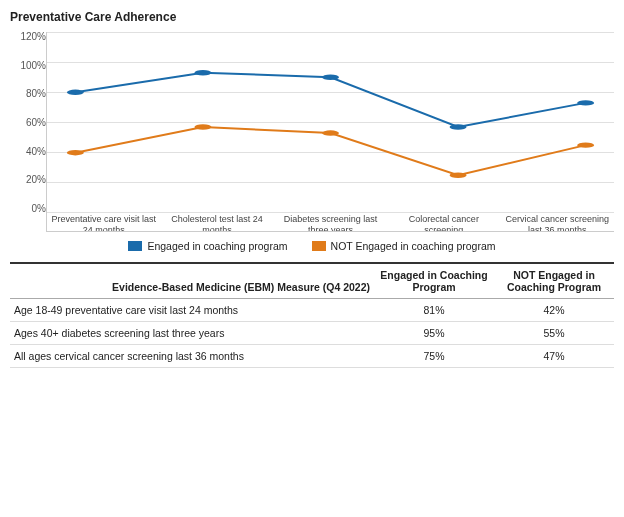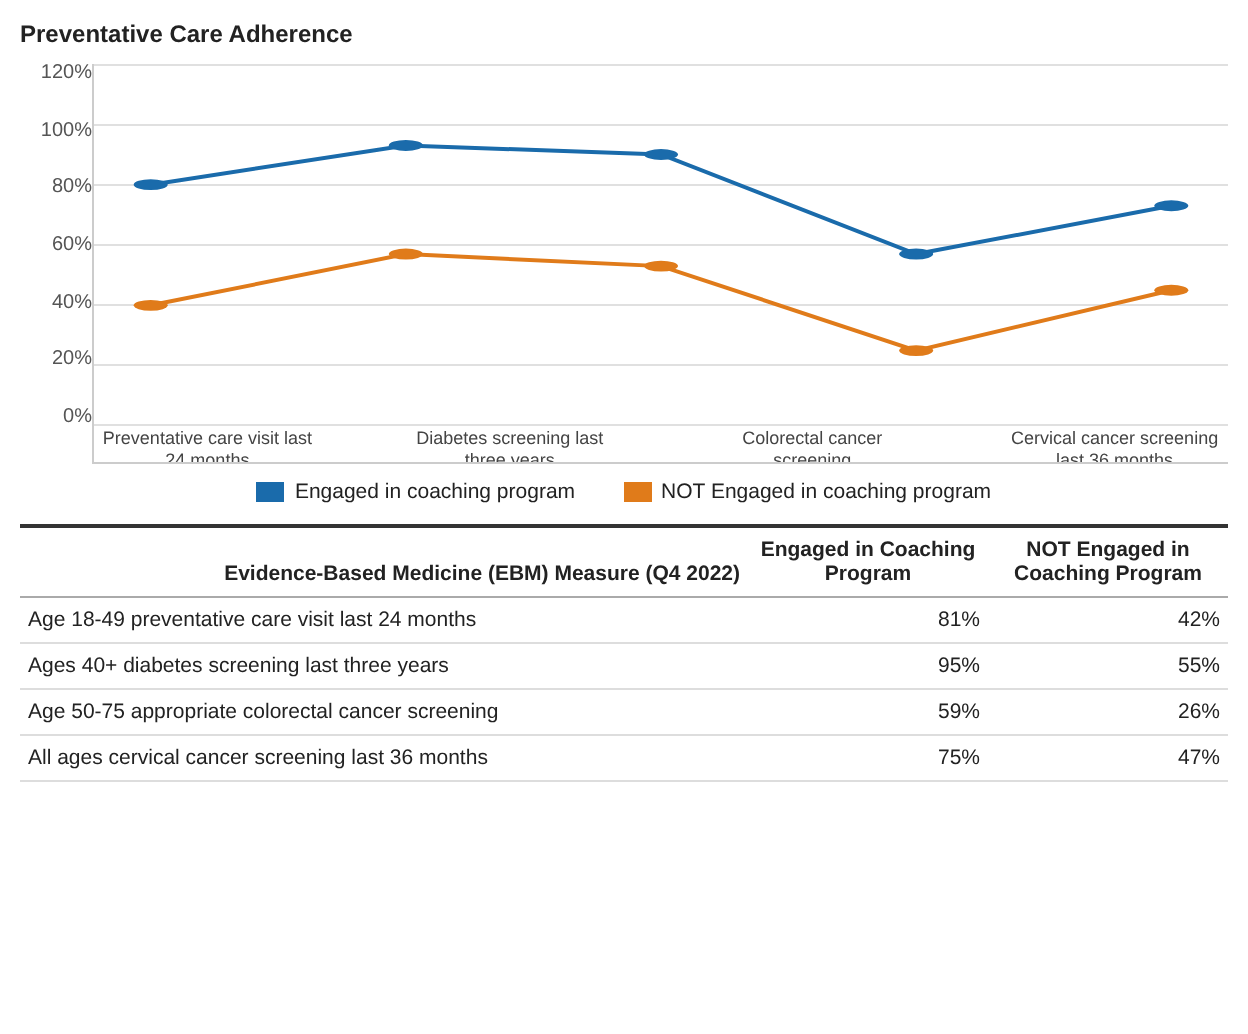--- a/index.html
+++ b/index.html
@@ -124,21 +124,21 @@
       border-bottom: 1px solid #ddd;
       margin-top: 48px;
     }
     tbody td {
       padding: 5px 4px;
       font-size: 10.5px;
       vertical-align: middle;
     }
     tbody td:nth-child(2),
     tbody td:nth-child(3) {
-      text-align: right;
+      text-align: center;
     }
   </style>
 </head>
 <body>
 
 <div class="chart-title">Preventative Care Adherence</div>
 
 <div class="chart-area">
   <div class="y-axis">
     <span>0%</span>
@@ -174,20 +174,21 @@
           <circle cx="5" cy="66.66666666666667" r="1.5" fill="#e07b1a" vector-effect="non-scaling-stroke"></circle>
           <circle cx="27.5" cy="52.5" r="1.5" fill="#e07b1a" vector-effect="non-scaling-stroke"></circle>
           <circle cx="50" cy="55.833333333333336" r="1.5" fill="#e07b1a" vector-effect="non-scaling-stroke"></circle>
           <circle cx="72.5" cy="79.16666666666666" r="1.5" fill="#e07b1a" vector-effect="non-scaling-stroke"></circle>
           <circle cx="95" cy="62.5" r="1.5" fill="#e07b1a" vector-effect="non-scaling-stroke"></circle>
         </g>
       </svg>
 
     <div class="x-labels" id="x-labels-container">
     <div class="x-label">Preventative care visit last 24 months</div>
+        <div class="x-label">Cholesterol test last 24 months</div>
         <div class="x-label">Diabetes screening last three years</div>
         <div class="x-label">Colorectal cancer screening</div>
         <div class="x-label">Cervical cancer screening last 36 months</div>
       </div>
   </div>
 </div>
 
 <div class="legend">
   <div class="legend-item">
     <div class="legend-box" style="background:#1a6bab;"></div>
@@ -213,24 +214,19 @@
           <td>Age 18-49 preventative care visit last 24 months</td>
           <td>81%</td>
           <td>42%</td>
         </tr>
         <tr>
           <td>Ages 40+ diabetes screening last three years</td>
           <td>95%</td>
           <td>55%</td>
         </tr>
         <tr>
-          <td>Age 50-75 appropriate colorectal cancer screening</td>
-          <td>59%</td>
-          <td>26%</td>
-        </tr>
-        <tr>
           <td>All ages cervical cancer screening last 36 months</td>
           <td>75%</td>
           <td>47%</td>
         </tr>
       </tbody>
   </table>
 </div>
 
 </body></html>

